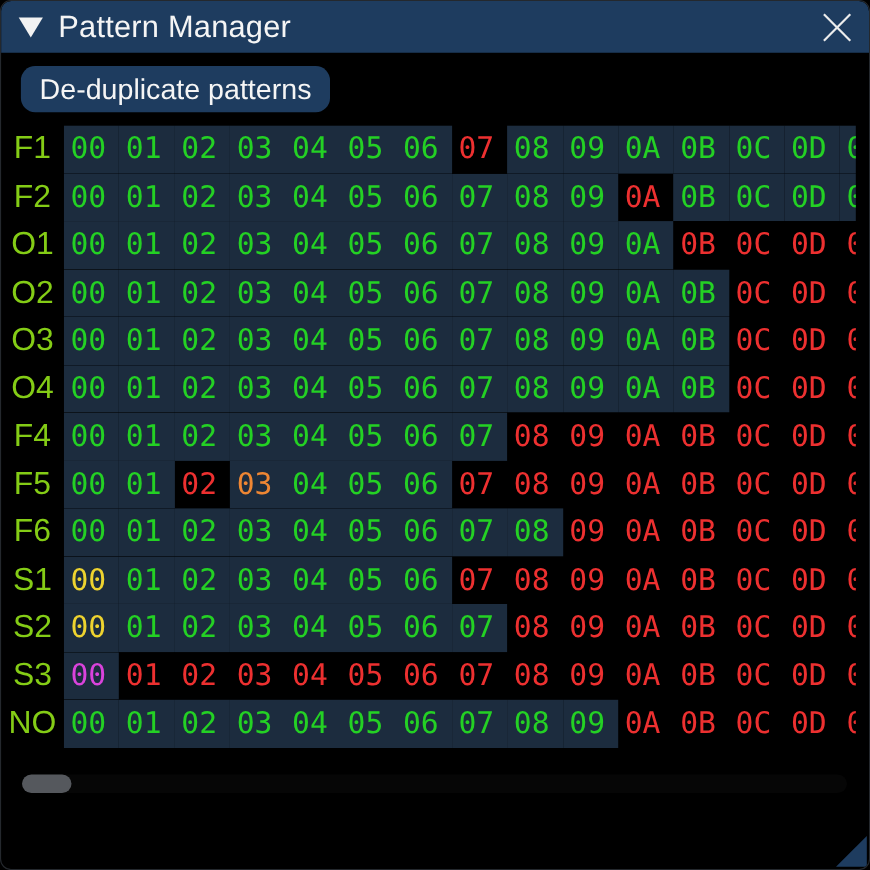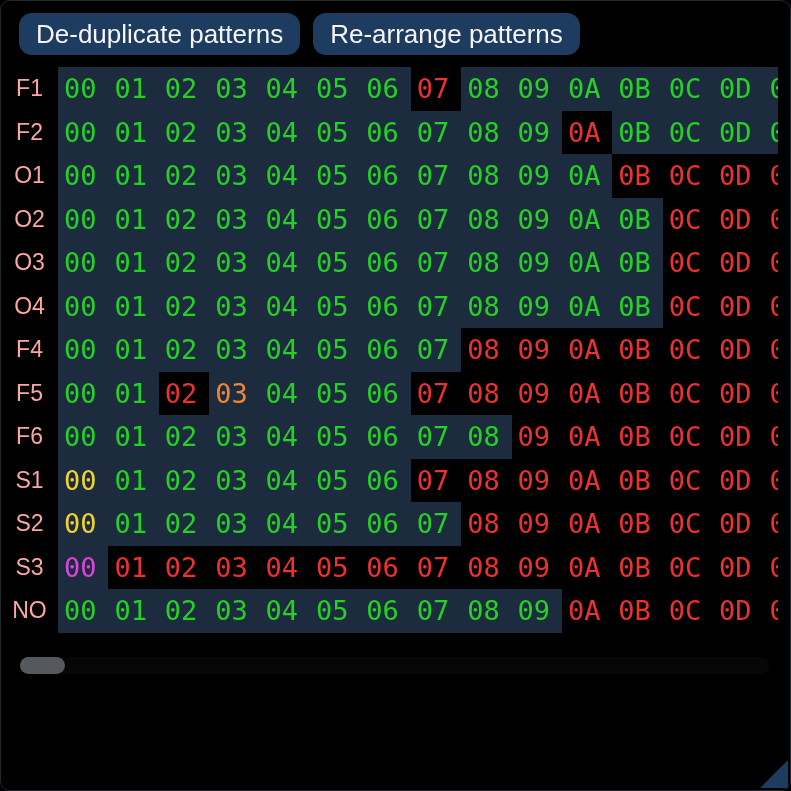--- a/index.html
+++ b/index.html
@@ -29,21 +29,21 @@
   .btn-row{display:flex;gap:13px;margin:12px 0 0 18px;border-radius:19px;}
   .task-btn{
     display:inline-flex;align-items:center;height:42px;padding:0 17px;
     background:#1e3c5f;color:#f5f5f5;font-size:26px;border:none;
     border-radius:13px;font-family:"Liberation Sans",sans-serif;cursor:pointer;
   }
   .grid{margin-top:12px;}
   .prow{display:flex;height:43.5px;}
   .plabel{
     flex:0 0 57px;display:flex;align-items:center;justify-content:center;
-    color:#fca5a5;font-size:23px;
+    color:#84cc16;font-size:29px;
   }
   .pcells{
     flex:0 0 720px;width:720px;display:flex;overflow:hidden;position:relative;
   }
   .pcell{
     flex:0 0 50.4px;width:50.4px;height:100%;display:flex;align-items:center;
     padding-left:6px;font-family:"DejaVu Sans Mono",monospace;font-size:27px;
     line-height:1;cursor:pointer;
   }
   .scrollbar{
@@ -55,25 +55,34 @@
   .resize-grip{
     position:absolute;right:2px;bottom:2px;width:0;height:0;
     border-left:28px solid transparent;border-bottom:28px solid #1e3c5f;cursor:nwse-resize;
   }
 </style>
 </head>
 <body>
 
 <div class="window">
 
+  <div class="titlebar">
+    <div class="collapse-tri"></div>
+    <div class="title-text">Pattern Manager</div>
+    <div class="close-x">
+      <svg width="30" height="30" viewBox="0 0 30 30">
+        <line x1="3" y1="3" x2="27" y2="27" stroke="#ececec" stroke-width="2"></line>
+        <line x1="27" y1="3" x2="3" y2="27" stroke="#ececec" stroke-width="2"></line>
+      </svg>
+    </div>
+  </div>
 
 
   <div class="btn-row">
     <button class="task-btn">De-duplicate patterns</button>
-    <button class="task-btn">Re-arrange patterns</button>
   </div>
 
   <div class="grid">
       <div class="prow">
         <div class="plabel">F1</div>
         <div class="pcells">
           <div class="pcell" style="color: rgb(36, 209, 36); background: rgb(28, 44, 62);">00</div>
           <div class="pcell" style="color: rgb(36, 209, 36); background: rgb(28, 44, 62);">01</div>
           <div class="pcell" style="color: rgb(36, 209, 36); background: rgb(28, 44, 62);">02</div>
           <div class="pcell" style="color: rgb(36, 209, 36); background: rgb(28, 44, 62);">03</div>

